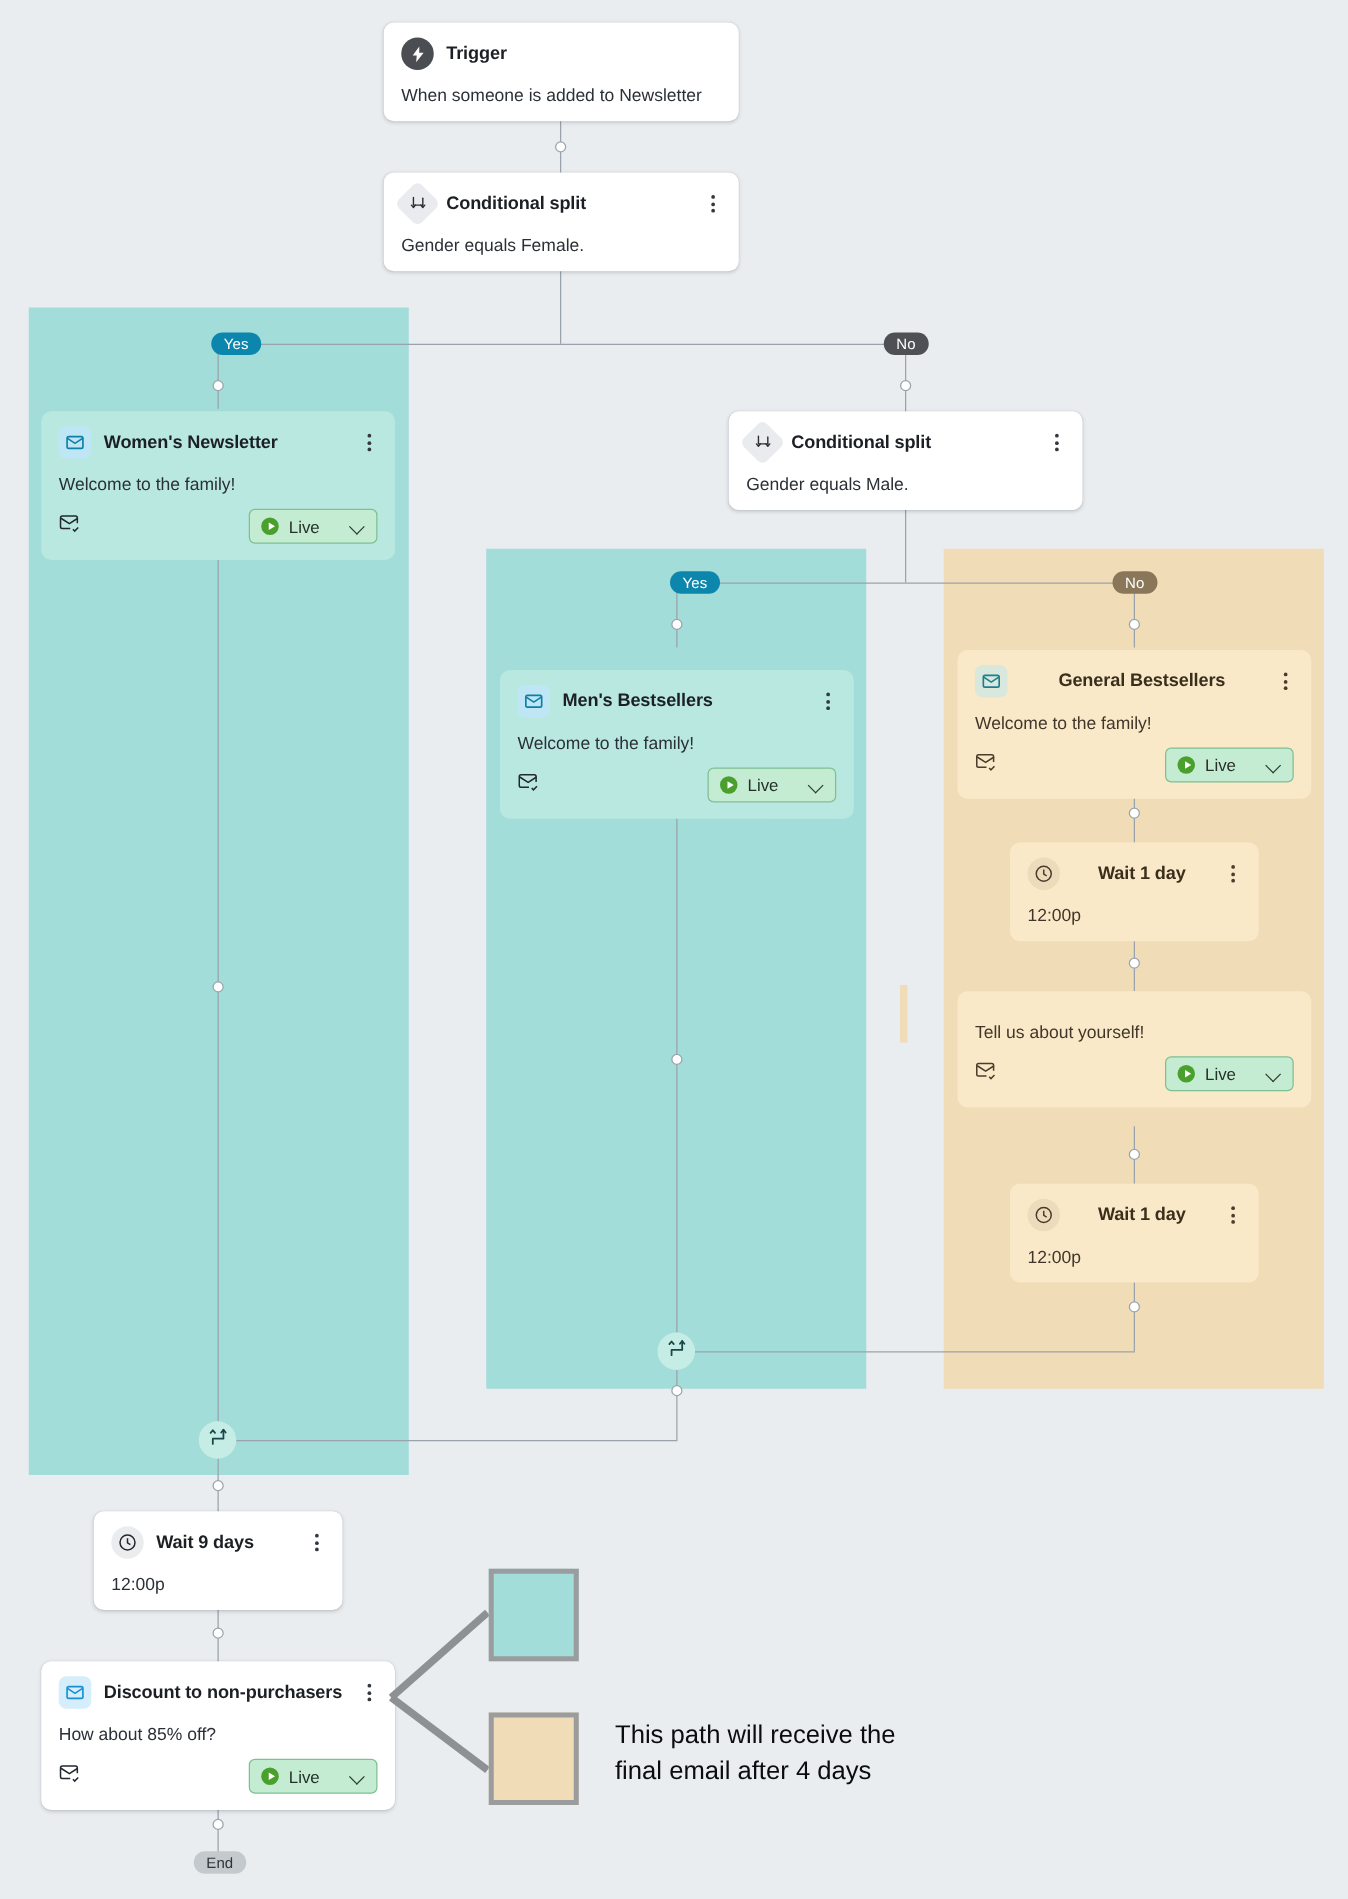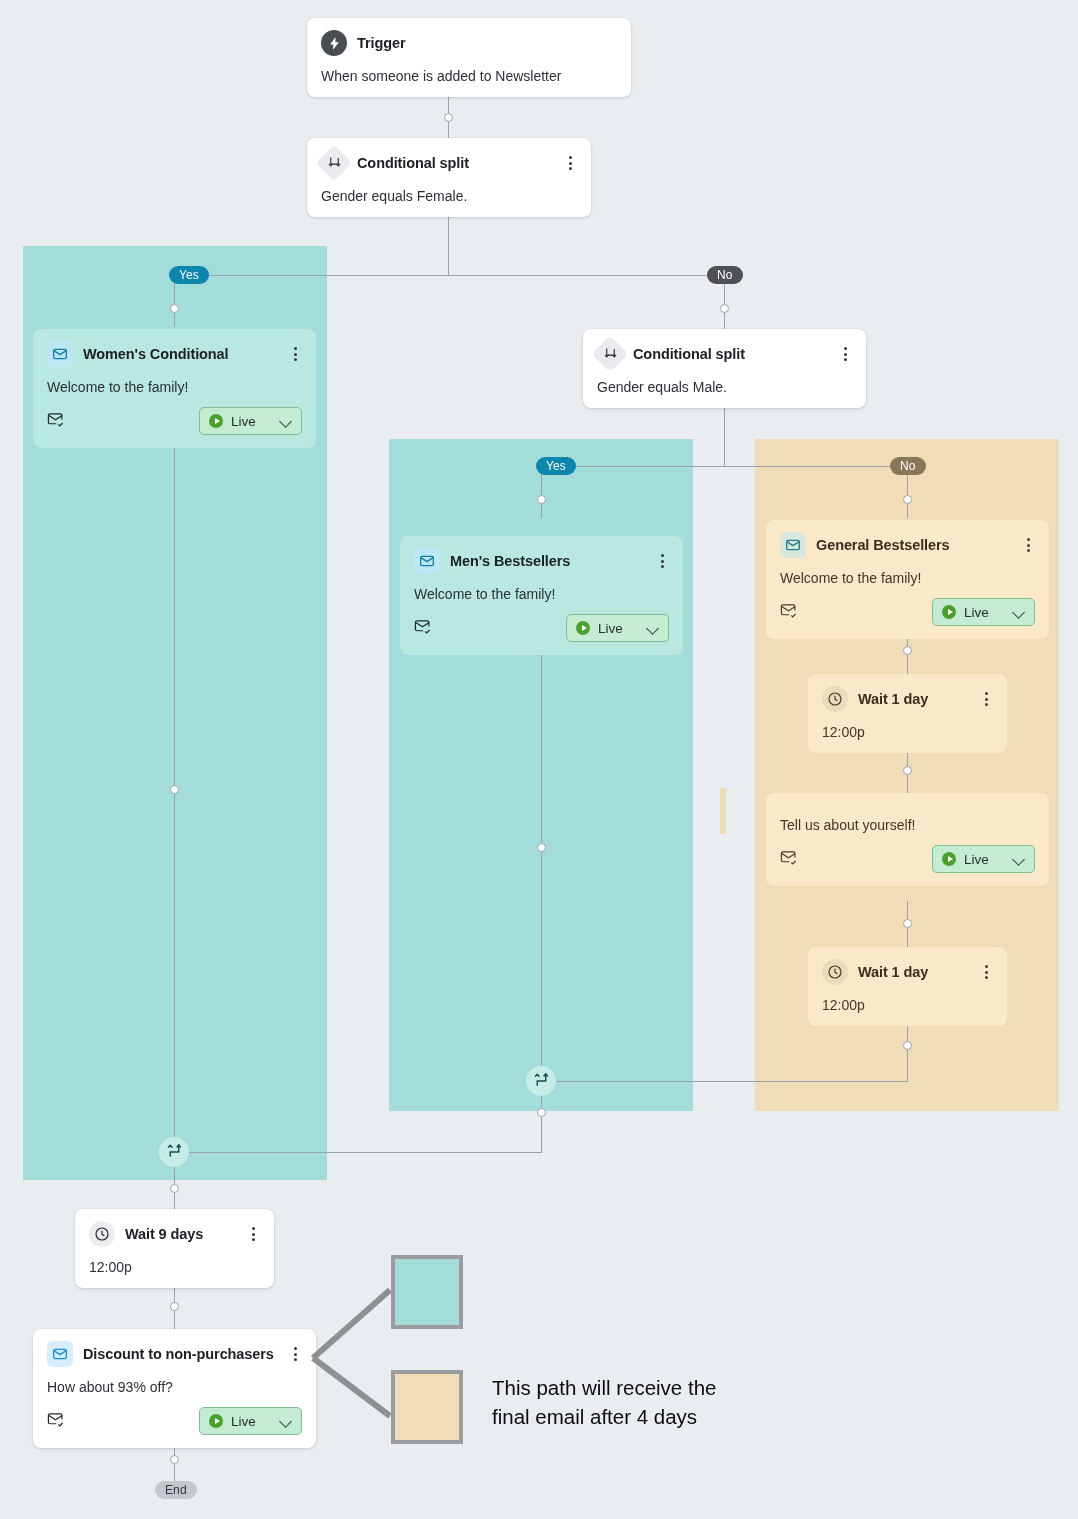--- a/index.html
+++ b/index.html
@@ -49,21 +49,21 @@
     padding: 12px 14px 13px 14px;
   }
   .card.tinted-teal   { background: #b9e8e1; box-shadow: none; }
   .card.tinted-orange { background: #fae9c8; box-shadow: none; }
 
   .card-head { display: flex; align-items: center; gap: 10px; }
   .card-title {
     font-size: 14.5px; font-weight: bold; color: #1c1f23; flex: 1;
     letter-spacing: -.1px;
   }
-  .card.tinted-orange .card-title { color: #3a2f1d; }
+  .card.tinted-orange .card-title { color: #3a2f1d; text-align: center; }
   .card-sub { font-size: 14px; color: #2b3036; margin-top: 12px; }
   .card.tinted-orange .card-sub { color: #41362a; }
 
   .kebab {
     width: 14px; display: flex; flex-direction: column; align-items: center;
     gap: 2.5px; padding: 3px 0; cursor: pointer;
   }
   .kebab i { display: block; width: 3px; height: 3px; border-radius: 50%; background: #33383e; }
   .card.tinted-orange .kebab i { background: #4a3d2c; }
 
@@ -180,21 +180,21 @@
   <div class="dot" style="left:170px; top:1302px;"></div>
 
   <div class="vline" style="left:174px; top:1436px; height:46px;"></div>
   <div class="dot" style="left:170px; top:1455px;"></div>
 
   <div class="pill yes" style="left:157px; top:266px;">Yes</div>
   <div class="pill no" style="left:707px; top:266px;">No</div>
   <div class="pill yes" style="left:524px; top:457px;">Yes</div>
   <div class="pill no-brown" style="left:890px; top:457px;">No</div>
 
-  <div class="card" style="left:307px; top:18px; width:324px;">
+  <div class="card" style="left:307px; top:18px; width:284px;">
     <div class="card-head">
       <span class="chip trigger">
         <svg width="15" height="15" viewBox="0 0 24 24" fill="#ffffff">
             <path d="M13.5 2 5 13.5h5.2L9.5 22 19 10h-5.6z"></path>
           </svg>
       </span>
       <span class="card-title">Trigger</span>
     </div>
     <div class="card-sub">When someone is added to Newsletter</div>
   </div>
@@ -222,21 +222,21 @@
   </div>
 
   <div class="card tinted-teal" style="left:33px; top:329px; width:283px;">
     <div class="card-head">
       <span class="chip mail-teal">
         <svg width="16" height="16" viewBox="0 0 24 24" fill="none" stroke="#0f7fa8" stroke-width="2">
             <rect x="2.5" y="5" width="19" height="14" rx="2"></rect>
             <path d="M3 7l9 6 9-6"></path>
           </svg>
       </span>
-      <span class="card-title">Women's Conditional</span>
+      <span class="card-title">Women's Newsletter</span>
       <span class="kebab">
           <i></i>
           <i></i>
           <i></i>
         </span>
     </div>
     <div class="card-sub">Welcome to the family!</div>
     <div class="card-foot">
       <span>
         <svg width="17" height="17" viewBox="0 0 24 24" fill="none" stroke="#23282e" stroke-width="1.7">
@@ -438,21 +438,21 @@
             <path d="M3 7l9 6 9-6"></path>
           </svg>
       </span>
       <span class="card-title">Discount to non-purchasers</span>
       <span class="kebab">
           <i></i>
           <i></i>
           <i></i>
         </span>
     </div>
-    <div class="card-sub">How about 93% off?</div>
+    <div class="card-sub">How about 85% off?</div>
     <div class="card-foot">
       <span>
         <svg width="17" height="17" viewBox="0 0 24 24" fill="none" stroke="#23282e" stroke-width="1.7">
             <path d="M21 12V6a2 2 0 0 0-2-2H4a2 2 0 0 0-2 2v10a2 2 0 0 0 2 2h9"></path>
             <path d="M2.5 6.5l9.5 6 9.5-6"></path>
             <path d="M16 19l2 2 4-4"></path>
           </svg>
       </span>
       <span class="status-select">
         <span class="dot-green"></span>

